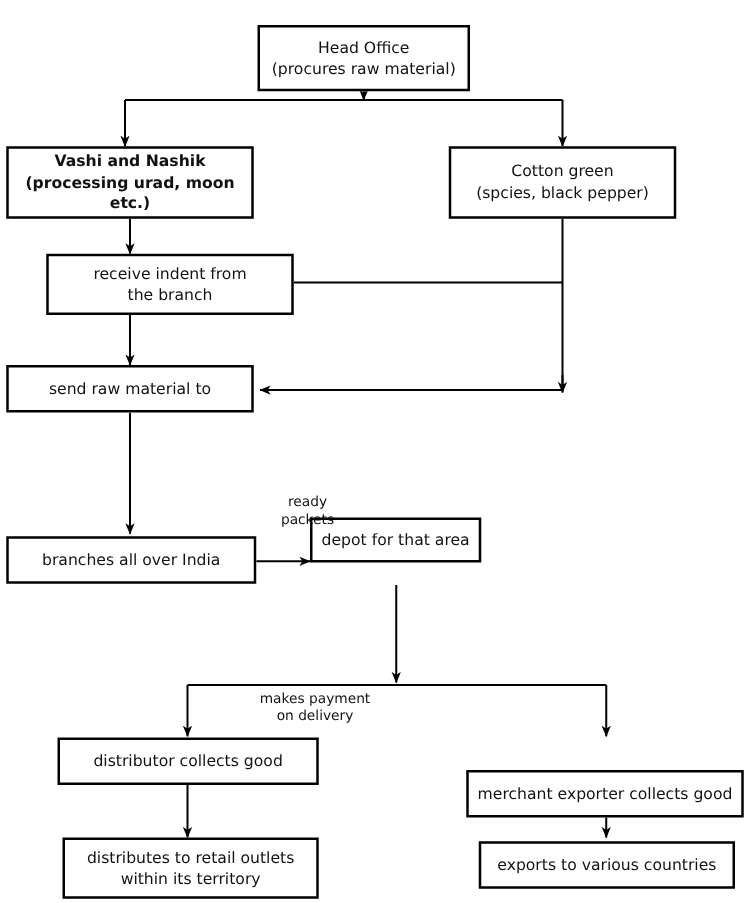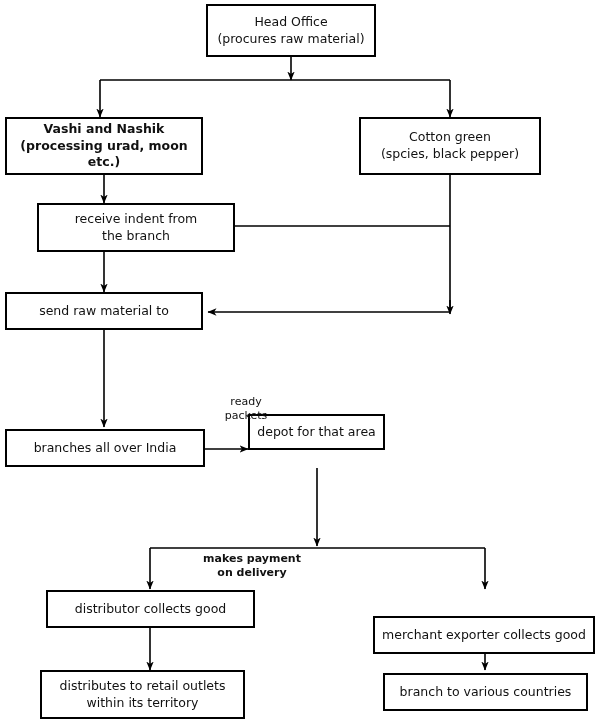--- a/index.html
+++ b/index.html
@@ -93,21 +93,21 @@
     <path class="wire" d="M317,468 L317,546" marker-end="url(#ah)"></path>
     <path class="wire" d="M150,548 L485,548"></path>
     <path class="wire" d="M150,548 L150,589" marker-end="url(#ah)"></path>
     <path class="wire" d="M485,548 L485,589" marker-end="url(#ah)"></path>
 
     <path class="wire" d="M150,628 L150,670" marker-end="url(#ah)"></path>
 
     <path class="wire" d="M485,628 L485,670" marker-end="url(#ah)"></path>
   </svg>
 
-  <div class="node" style="left:206px; top:4px; width:170px; height:53px;">
+  <div class="node" style="left:206px; top:20px; width:170px; height:53px;">
     <span>Head Office<br>(procures raw material)</span>
   </div>
 
   <div class="node" style="left:5px; top:117px; width:198px; height:58px;font-weight:bold;">
     <span>Vashi and Nashik<br>(processing urad, moon etc.)</span>
   </div>
 
   <div class="node" style="left:359px; top:117px; width:182px; height:58px;">
     <span>Cotton green<br>(spcies, black pepper)</span>
   </div>
@@ -129,25 +129,25 @@
   </div>
 
   <div class="node" style="left:46px; top:590px; width:209px; height:38px;">
     <span>distributor collects good</span>
   </div>
 
   <div class="node" style="left:373px; top:616px; width:222px; height:38px;">
     <span>merchant exporter collects good</span>
   </div>
 
-  <div class="node" style="left:40px; top:670px; width:205px; height:49px;">
+  <div class="node" style="left:50px; top:670px; width:205px; height:49px;">
     <span>distributes to retail outlets<br>within its territory</span>
   </div>
 
   <div class="node" style="left:383px; top:673px; width:205px; height:38px;">
-    <span>branch to various countries</span>
+    <span>exports to various countries</span>
   </div>
 
   <div class="edge-label" style="left:186px; top:395px; width:96px;">ready<br>packets</div>
 
-  <div class="edge-label" style="left:160px; top:552px; width:160px; text-align:center;font-weight:bold;">makes payment<br>on delivery</div>
+  <div class="edge-label" style="left:160px; top:552px; width:160px; text-align:center;">makes payment<br>on delivery</div>
 
 </div>
 
 </body></html>

